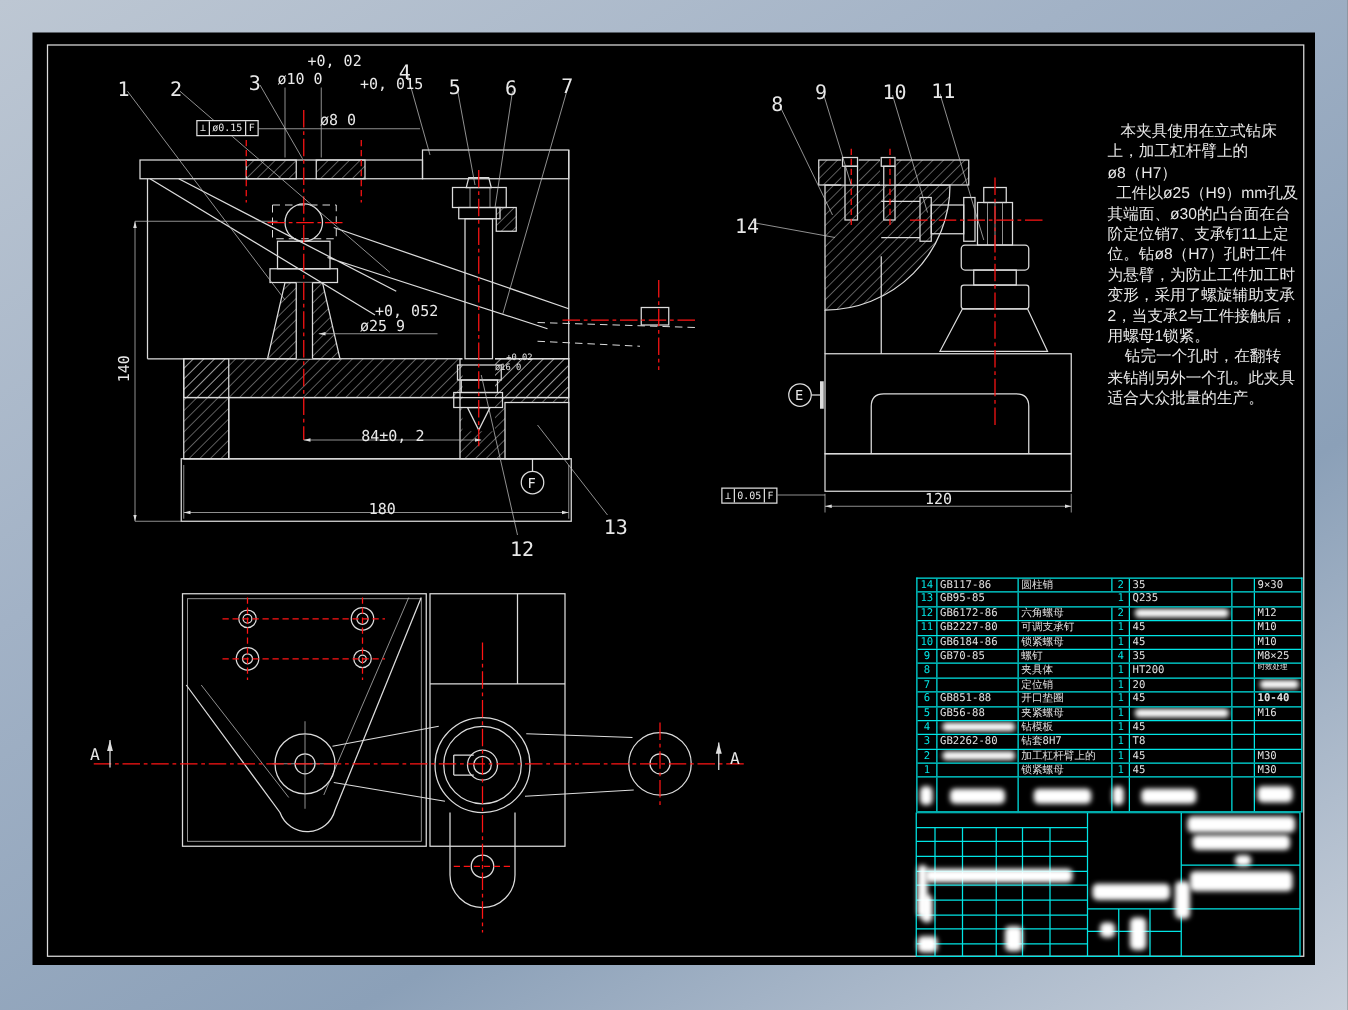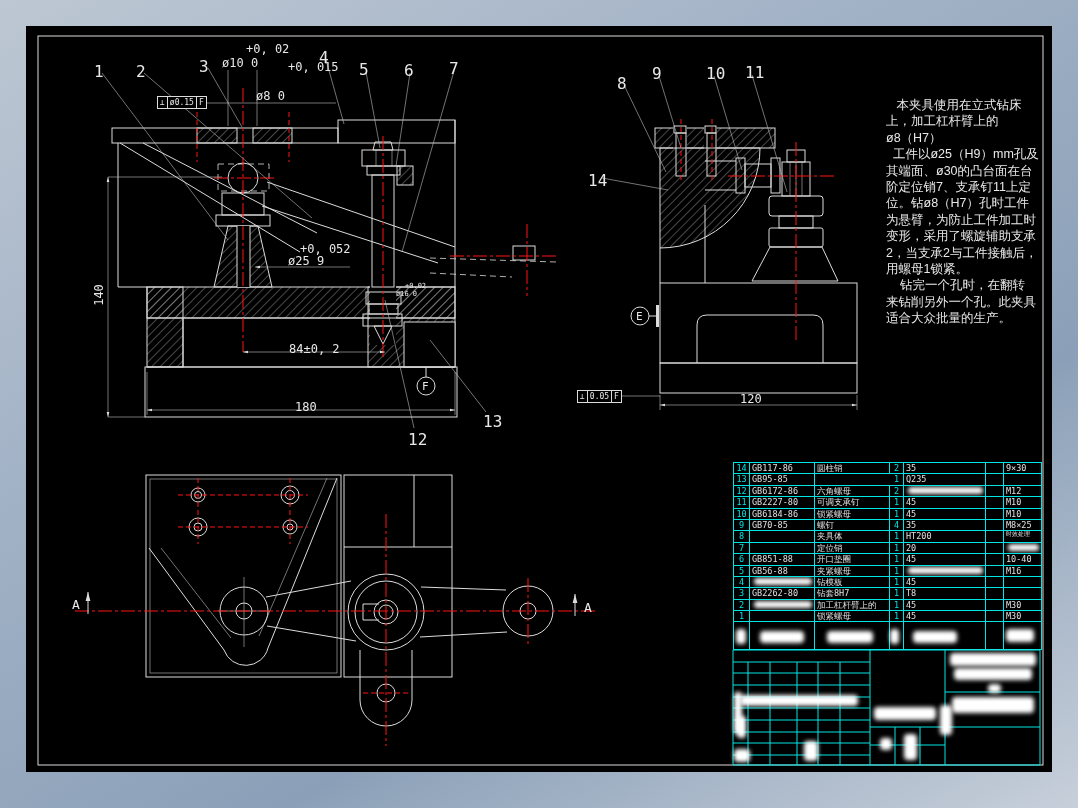--- a/index.html
+++ b/index.html
@@ -360,21 +360,21 @@
         <span class="cblob"></span>
       </div>
     </div>
     <div class="prow">
       <div class="pcell cy" style="width: 16px;">6</div>
       <div class="pcell" style="width: 65px;">GB851-88</div>
       <div class="pcell" style="width: 75px;">开口垫圈</div>
       <div class="pcell cy" style="width: 14px;">1</div>
       <div class="pcell" style="width: 82px;">45</div>
       <div class="pcell" style="width: 18px;"></div>
-      <div class="pcell" style="width: 37px;">10-40</div>
+      <div class="pcell" style="width: 37px; font-weight: bold;">10-40</div>
     </div>
     <div class="prow">
       <div class="pcell cy" style="width: 16px;">5</div>
       <div class="pcell" style="width: 65px;">GB56-88</div>
       <div class="pcell" style="width: 75px;">夹紧螺母</div>
       <div class="pcell cy" style="width: 14px;">1</div>
       <div class="pcell" style="width: 82px;">
         <span class="cblob"></span>
       </div>
       <div class="pcell" style="width: 18px;"></div>

